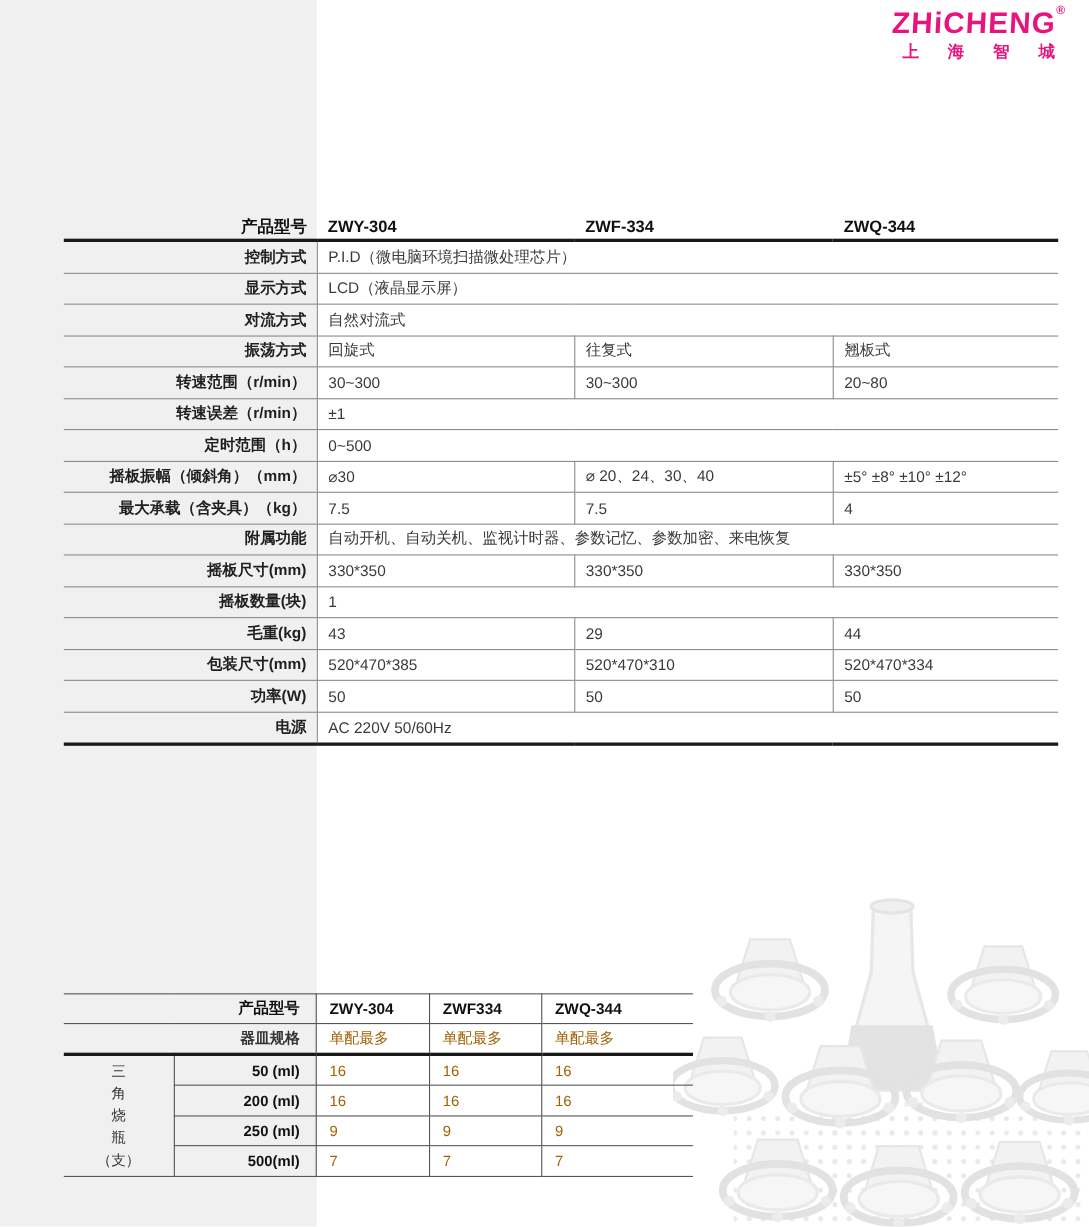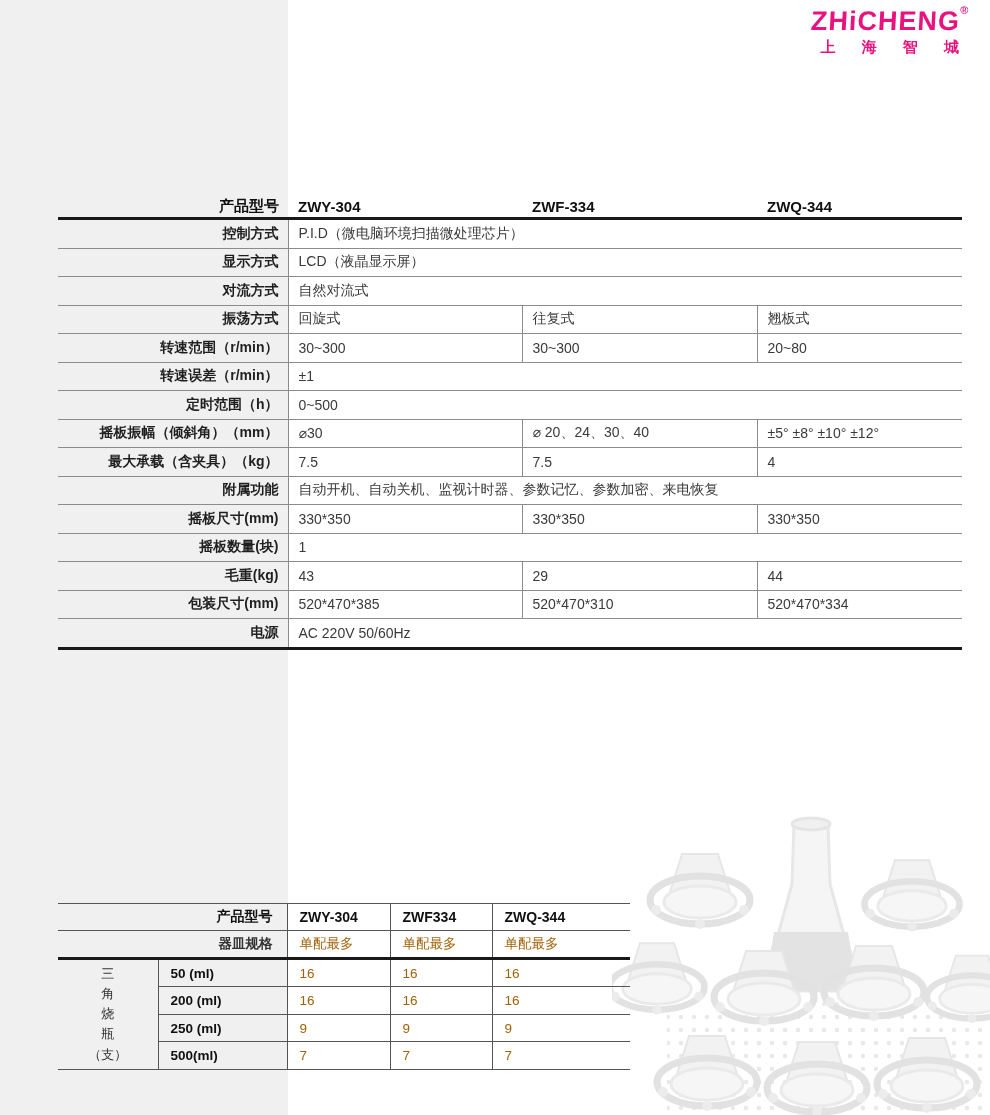--- a/index.html
+++ b/index.html
@@ -40,21 +40,21 @@
   .vessel tr.r1 td{border-top:1px solid #555555;font-weight:700;color:#101010;font-size:14px;}
   .vessel td.lbl{text-align:right;padding:0 14px 0 0;}
   .vessel tr.r1 td.lbl{font-weight:700;}
   .vessel tr.r2 td{border-bottom:3px solid #191919;}
   .vessel tr.r2 td.lbl{font-weight:700;color:#333;}
   .vessel td.vr{border-right:1px solid #555555;}
   .vessel td.groupcell{
     white-space:pre-line;text-align:center;padding:4px 0;font-size:13px;line-height:1.55;
     color:#333;border-right:1px solid #555555;vertical-align:middle;
   }
-  .vessel td.size{font-weight:700;color:#101010;text-align:left;padding-right:14px;border-right:1px solid #555555;}
+  .vessel td.size{font-weight:700;color:#101010;text-align:right;padding-right:14px;border-right:1px solid #555555;}
 </style>
 </head>
 <body>
 
 <div class="side-panel"></div>
 
 <svg class="watermark" width="378" height="323" viewBox="0 0 378 323" xmlns="http://www.w3.org/2000/svg">
   <defs>
     <pattern id="dots" width="13" height="13" patternUnits="userSpaceOnUse">
       <circle cx="4" cy="4" r="2.2" fill="#e9e9e9"></circle>
@@ -174,20 +174,26 @@
     <td class="vr">43</td>
     <td class="vr">29</td>
     <td>44</td>
   </tr>
   <tr>
     <td class="lbl">包装尺寸(mm)</td>
     <td class="vr">520*470*385</td>
     <td class="vr">520*470*310</td>
     <td>520*470*334</td>
   </tr>
+  <tr>
+    <td class="lbl">功率(W)</td>
+    <td class="vr">50</td>
+    <td class="vr">50</td>
+    <td>50</td>
+  </tr>
   <tr class="last">
     <td class="lbl">电源</td>
     <td colspan="3">AC 220V  50/60Hz</td>
   </tr>
 </tbody>
   </table>
 
 <table class="vessel">
   <colgroup>
       <col style="width:100px">

